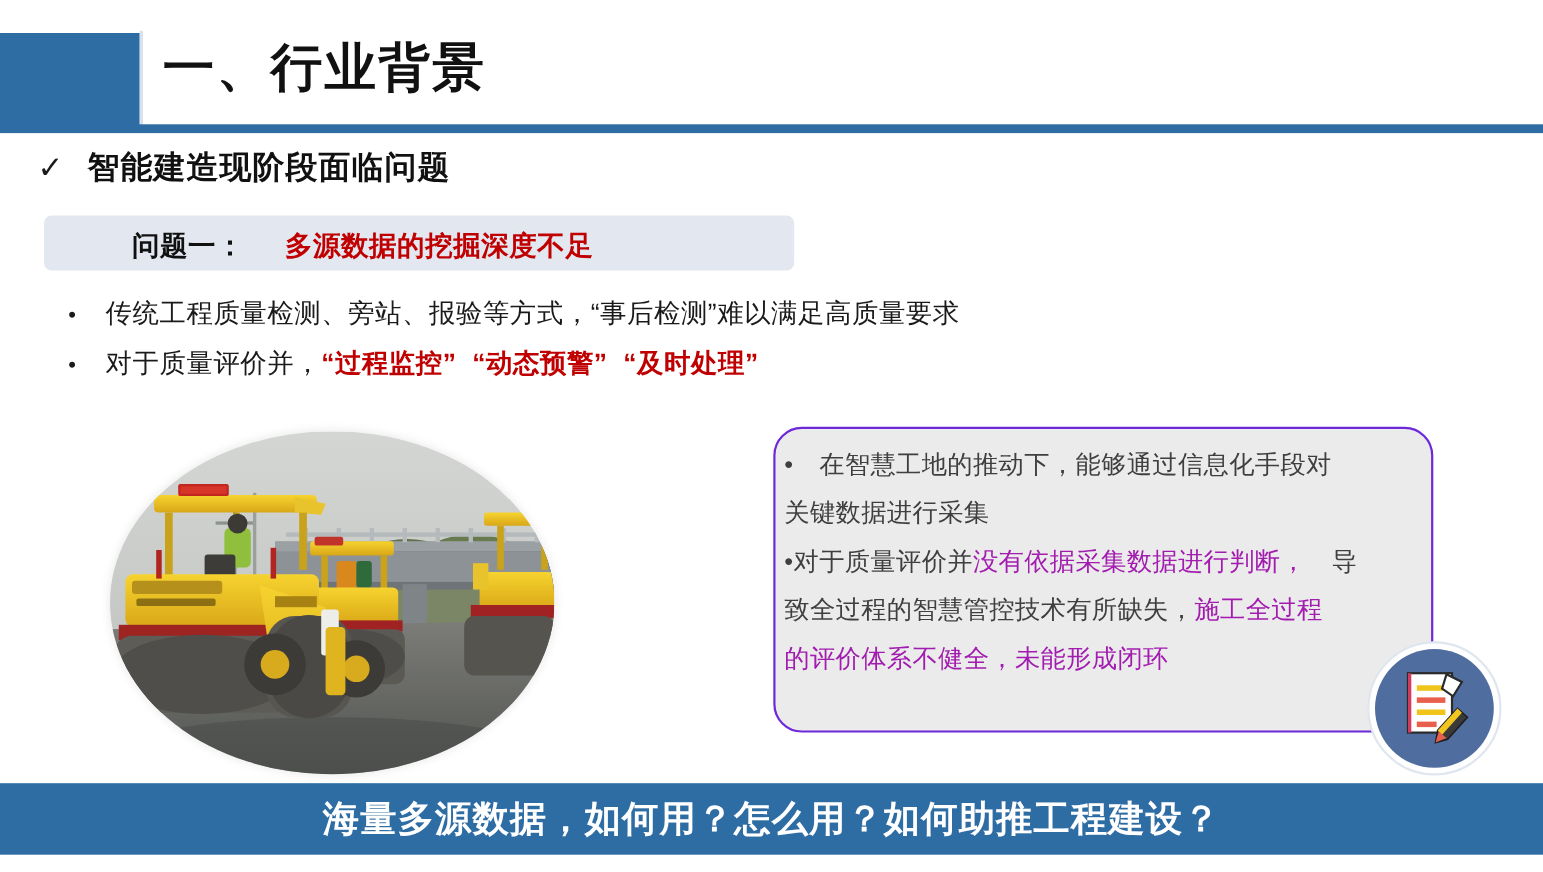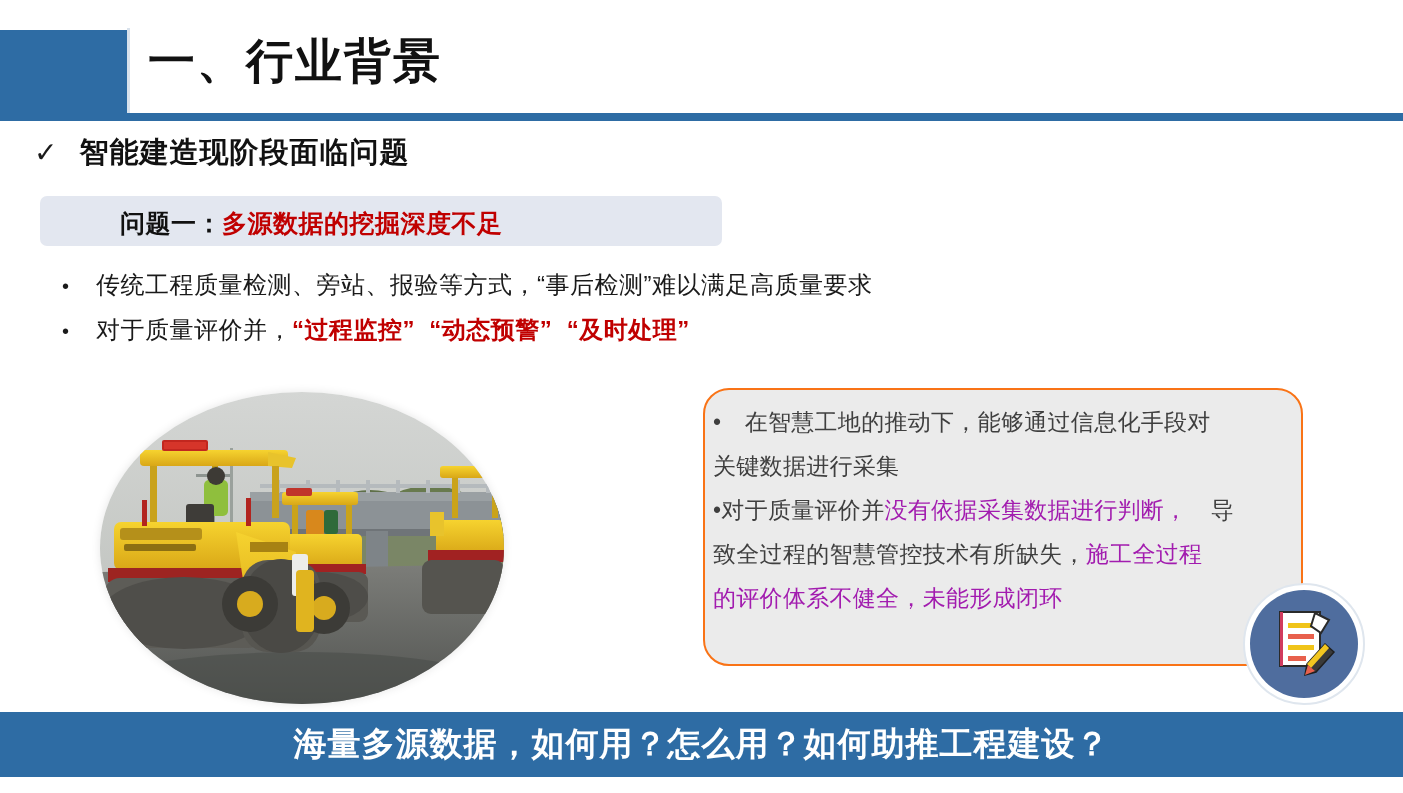--- a/index.html
+++ b/index.html
@@ -91,21 +91,21 @@
   .prob-text {
     position: absolute;
     left: 47px;
     top: 11px;
     font-size: 25px;
     font-weight: bold;
     white-space: nowrap;
     letter-spacing: 0.5px;
   }
   .prob-text .k { color: #111111; margin-left: 33px; }
-  .prob-text .v { color: #c00000; }
+  .prob-text .v { color: #c00000; margin-left: 37px; }
 
   
   .bullet {
     position: absolute;
     display: flex;
     align-items: baseline;
     white-space: nowrap;
     font-size: 24px;
     color: #1a1a1a;
     letter-spacing: 0.5px;
@@ -137,21 +137,21 @@
   .photo svg { display: block; }
 
   
   .tbox {
     position: absolute;
     left: 703px;
     top: 388px;
     width: 600px;
     height: 278px;
     background: #ebebeb;
-    border: 2px solid #f97316;
+    border: 2px solid #6d28d9;
     border-radius: 26px;
     box-sizing: border-box;
   }
   .tbox-body {
     position: absolute;
     left: 8px;
     top: 10px;
     width: 584px;
     font-size: 23px;
     line-height: 44px;

